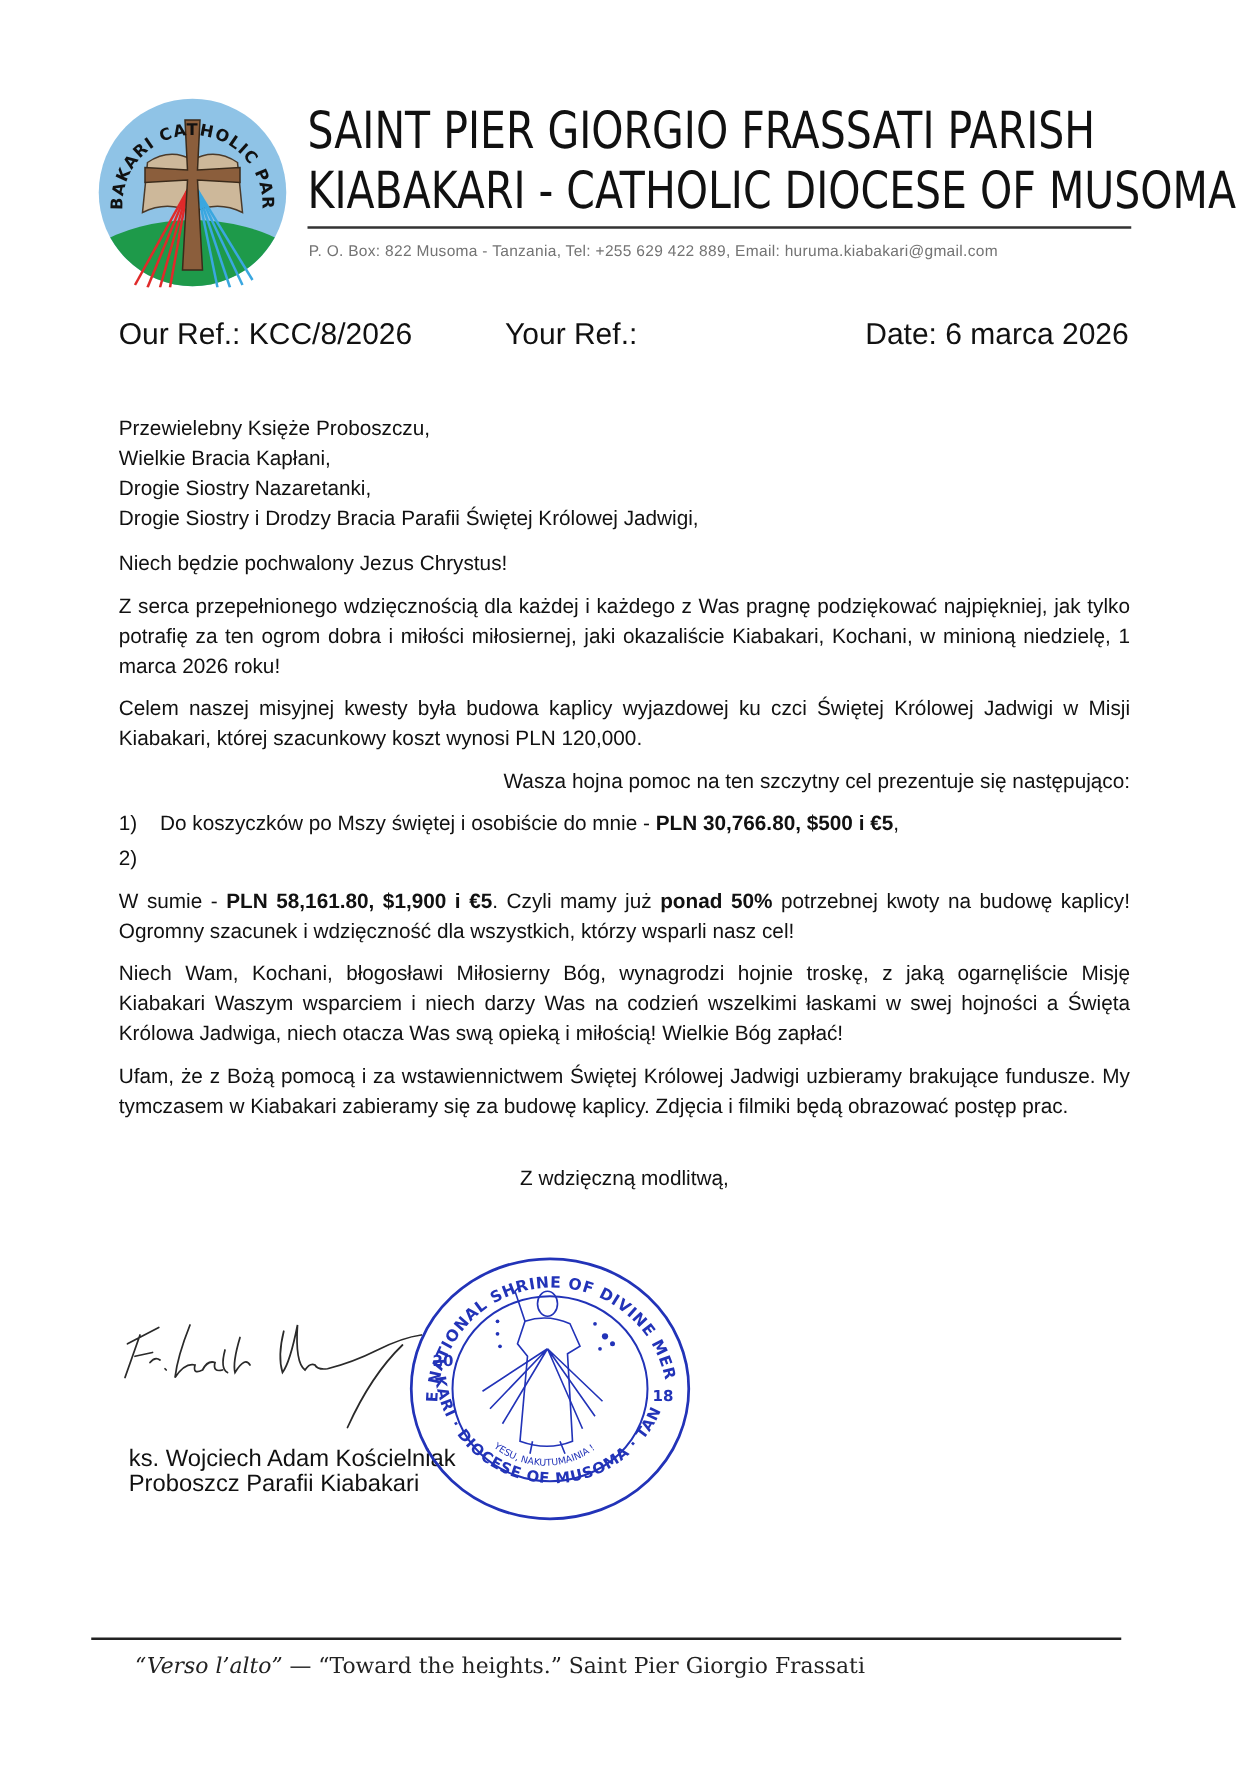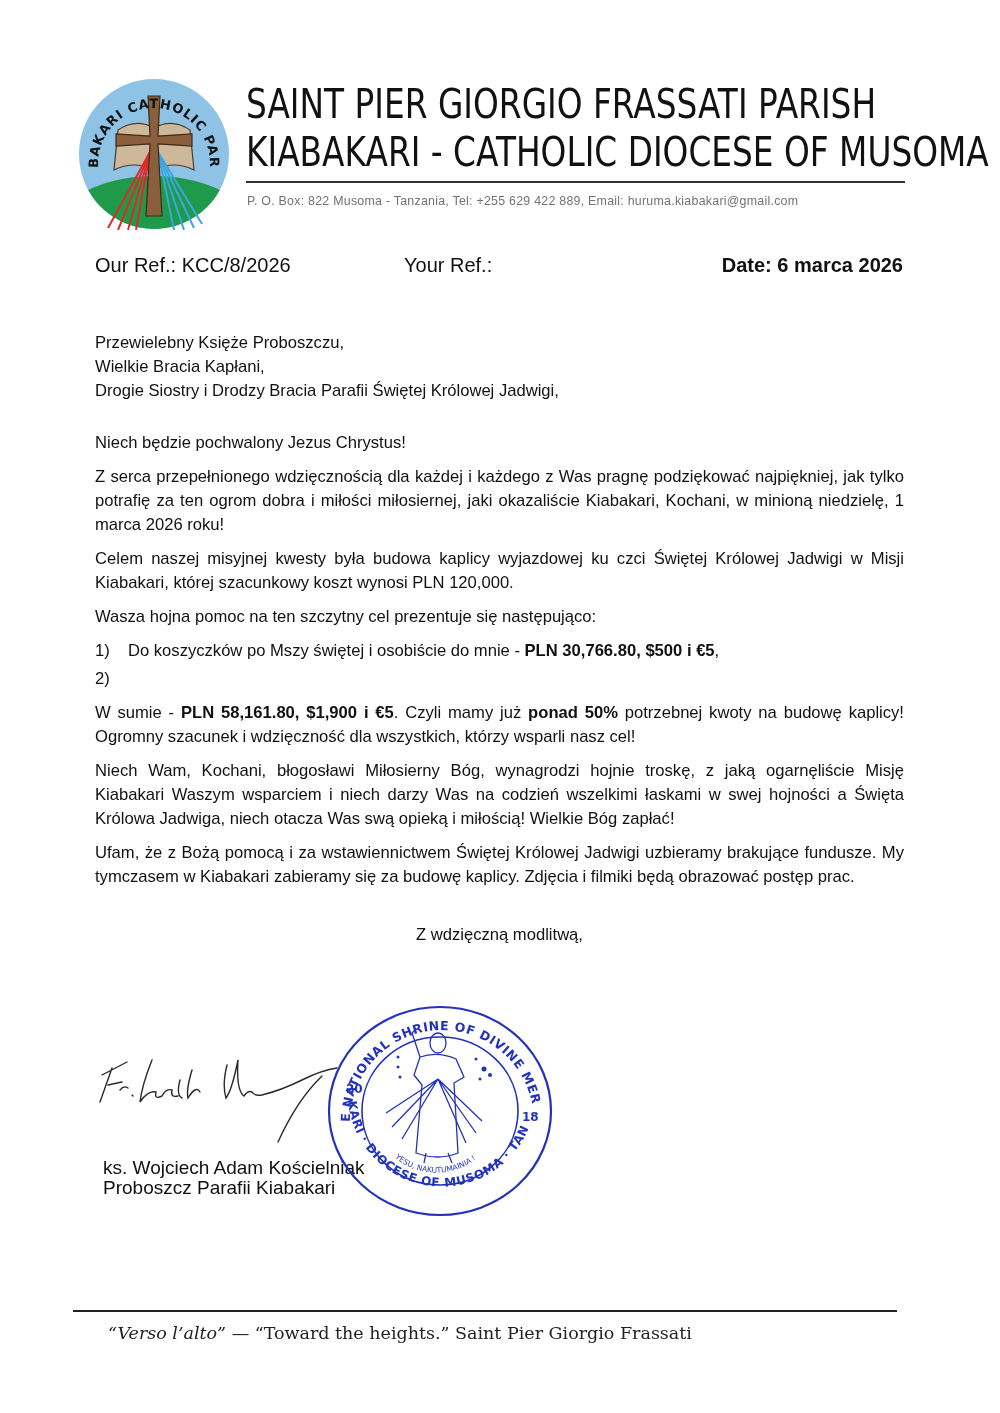--- a/index.html
+++ b/index.html
@@ -7,30 +7,30 @@
          font-family: "Liberation Sans", sans-serif; color: #111; }
   .logo { position: absolute; left: 78px; top: 78px; width: 152px; height: 152px; }
   .hdr-title { position: absolute; left: 246px; top: 80px; width: 660px;
                font-family: "DejaVu Sans", sans-serif; font-weight: normal;
                font-size: 41px; letter-spacing: 0px; line-height: 48px;
                transform: scaleX(0.80); transform-origin: left top; white-space: nowrap; color: #111; }
   .hdr-title.l2 { top: 128px; }
   .hdr-rule { position: absolute; left: 246px; top: 181px; width: 659px; height: 2px; background: #333; }
   .hdr-contact { position: absolute; left: 247px; top: 194px; font-size: 12.4px; color: #737373; white-space: nowrap; letter-spacing: 0.25px; }
 
-  .refs { position: absolute; top: 254px; left: 95px; width: 808px; height: 24px; font-size: 20px; }
+  .refs { position: absolute; top: 254px; left: 95px; width: 808px; height: 24px; font-size: 24px; }
   .refs span { position: absolute; top: 0; white-space: nowrap; }
   .ref-our { left: 0; }
   .ref-your { left: 309px; }
-  .ref-date { right: 0; font-weight: bold; }
+  .ref-date { right: 0; }
 
   .body { position: absolute; left: 95px; top: 331px; width: 809px; font-size: 16.6px; line-height: 24px; }
   .body p { margin: 0 0 10px 0; text-align: justify; }
   .greet p { margin: 0; text-align: left; }
-  .greet { margin-bottom: 28px; }
+  .greet { margin-bottom: 12px; }
   .list { margin: 0 0 10px 0; padding: 0; list-style: none; }
   .list li { display: flex; margin: 0 0 4px 0; }
   .list .num { width: 33px; flex: 0 0 33px; }
   .spacer { height: 24px; }
 
   .sig-svg { position: absolute; left: 92px; top: 1040px; width: 250px; height: 110px; }
   .sig-name { position: absolute; left: 103px; top: 1158px; font-size: 19px; line-height: 20px; }
   .stamp { position: absolute; left: 326px; top: 1003px; width: 228px; height: 215px; }
 
   .foot-rule { position: absolute; left: 73px; top: 1310px; width: 824px; height: 2px; background: #222; }
@@ -82,26 +82,27 @@
 <div class="refs">
   <span class="ref-our">Our Ref.: KCC/8/2026</span>
   <span class="ref-your">Your Ref.:</span>
   <span class="ref-date">Date: 6 marca 2026</span>
 </div>
 
 <div class="body">
   <div class="greet">
     <p>Przewielebny Księże Proboszczu,</p>
     <p>Wielkie Bracia Kapłani,</p>
+    <p>Drogie Siostry Nazaretanki,</p>
     <p>Drogie Siostry i Drodzy Bracia Parafii Świętej Królowej Jadwigi,</p>
   </div>
   <p style="text-align:left">Niech będzie pochwalony Jezus Chrystus!</p>
   <p>Z serca przepełnionego wdzięcznością dla każdej i każdego z Was pragnę podziękować najpiękniej, jak tylko potrafię za ten ogrom dobra i miłości miłosiernej, jaki okazaliście Kiabakari, Kochani, w minioną niedzielę, 1 marca 2026 roku!</p>
   <p>Celem naszej misyjnej kwesty była budowa kaplicy wyjazdowej ku czci Świętej Królowej Jadwigi w Misji Kiabakari, której szacunkowy koszt wynosi PLN 120,000.</p>
-  <p style="text-align:left">Wasza hojna pomoc na ten szczytny cel prezentuje się następująco:</p>
+  <p style="text-align:right">Wasza hojna pomoc na ten szczytny cel prezentuje się następująco:</p>
   <ul class="list">
     <li>
       <span class="num">1)</span>
       <span><span>Do koszyczków po Mszy świętej i osobiście do mnie - </span><b>PLN 30,766.80, $500 i €5</b><span>,</span></span>
     </li>
     <li>
       <span class="num">2)</span>
     </li>
   </ul>
   <p><span>W sumie - </span><b>PLN 58,161.80, $1,900 i €5</b><span>. Czyli mamy już </span><b>ponad 50%</b><span> potrzebnej kwoty na budowę kaplicy! Ogromny szacunek i wdzięczność dla wszystkich, którzy wsparli nasz cel!</span></p>

